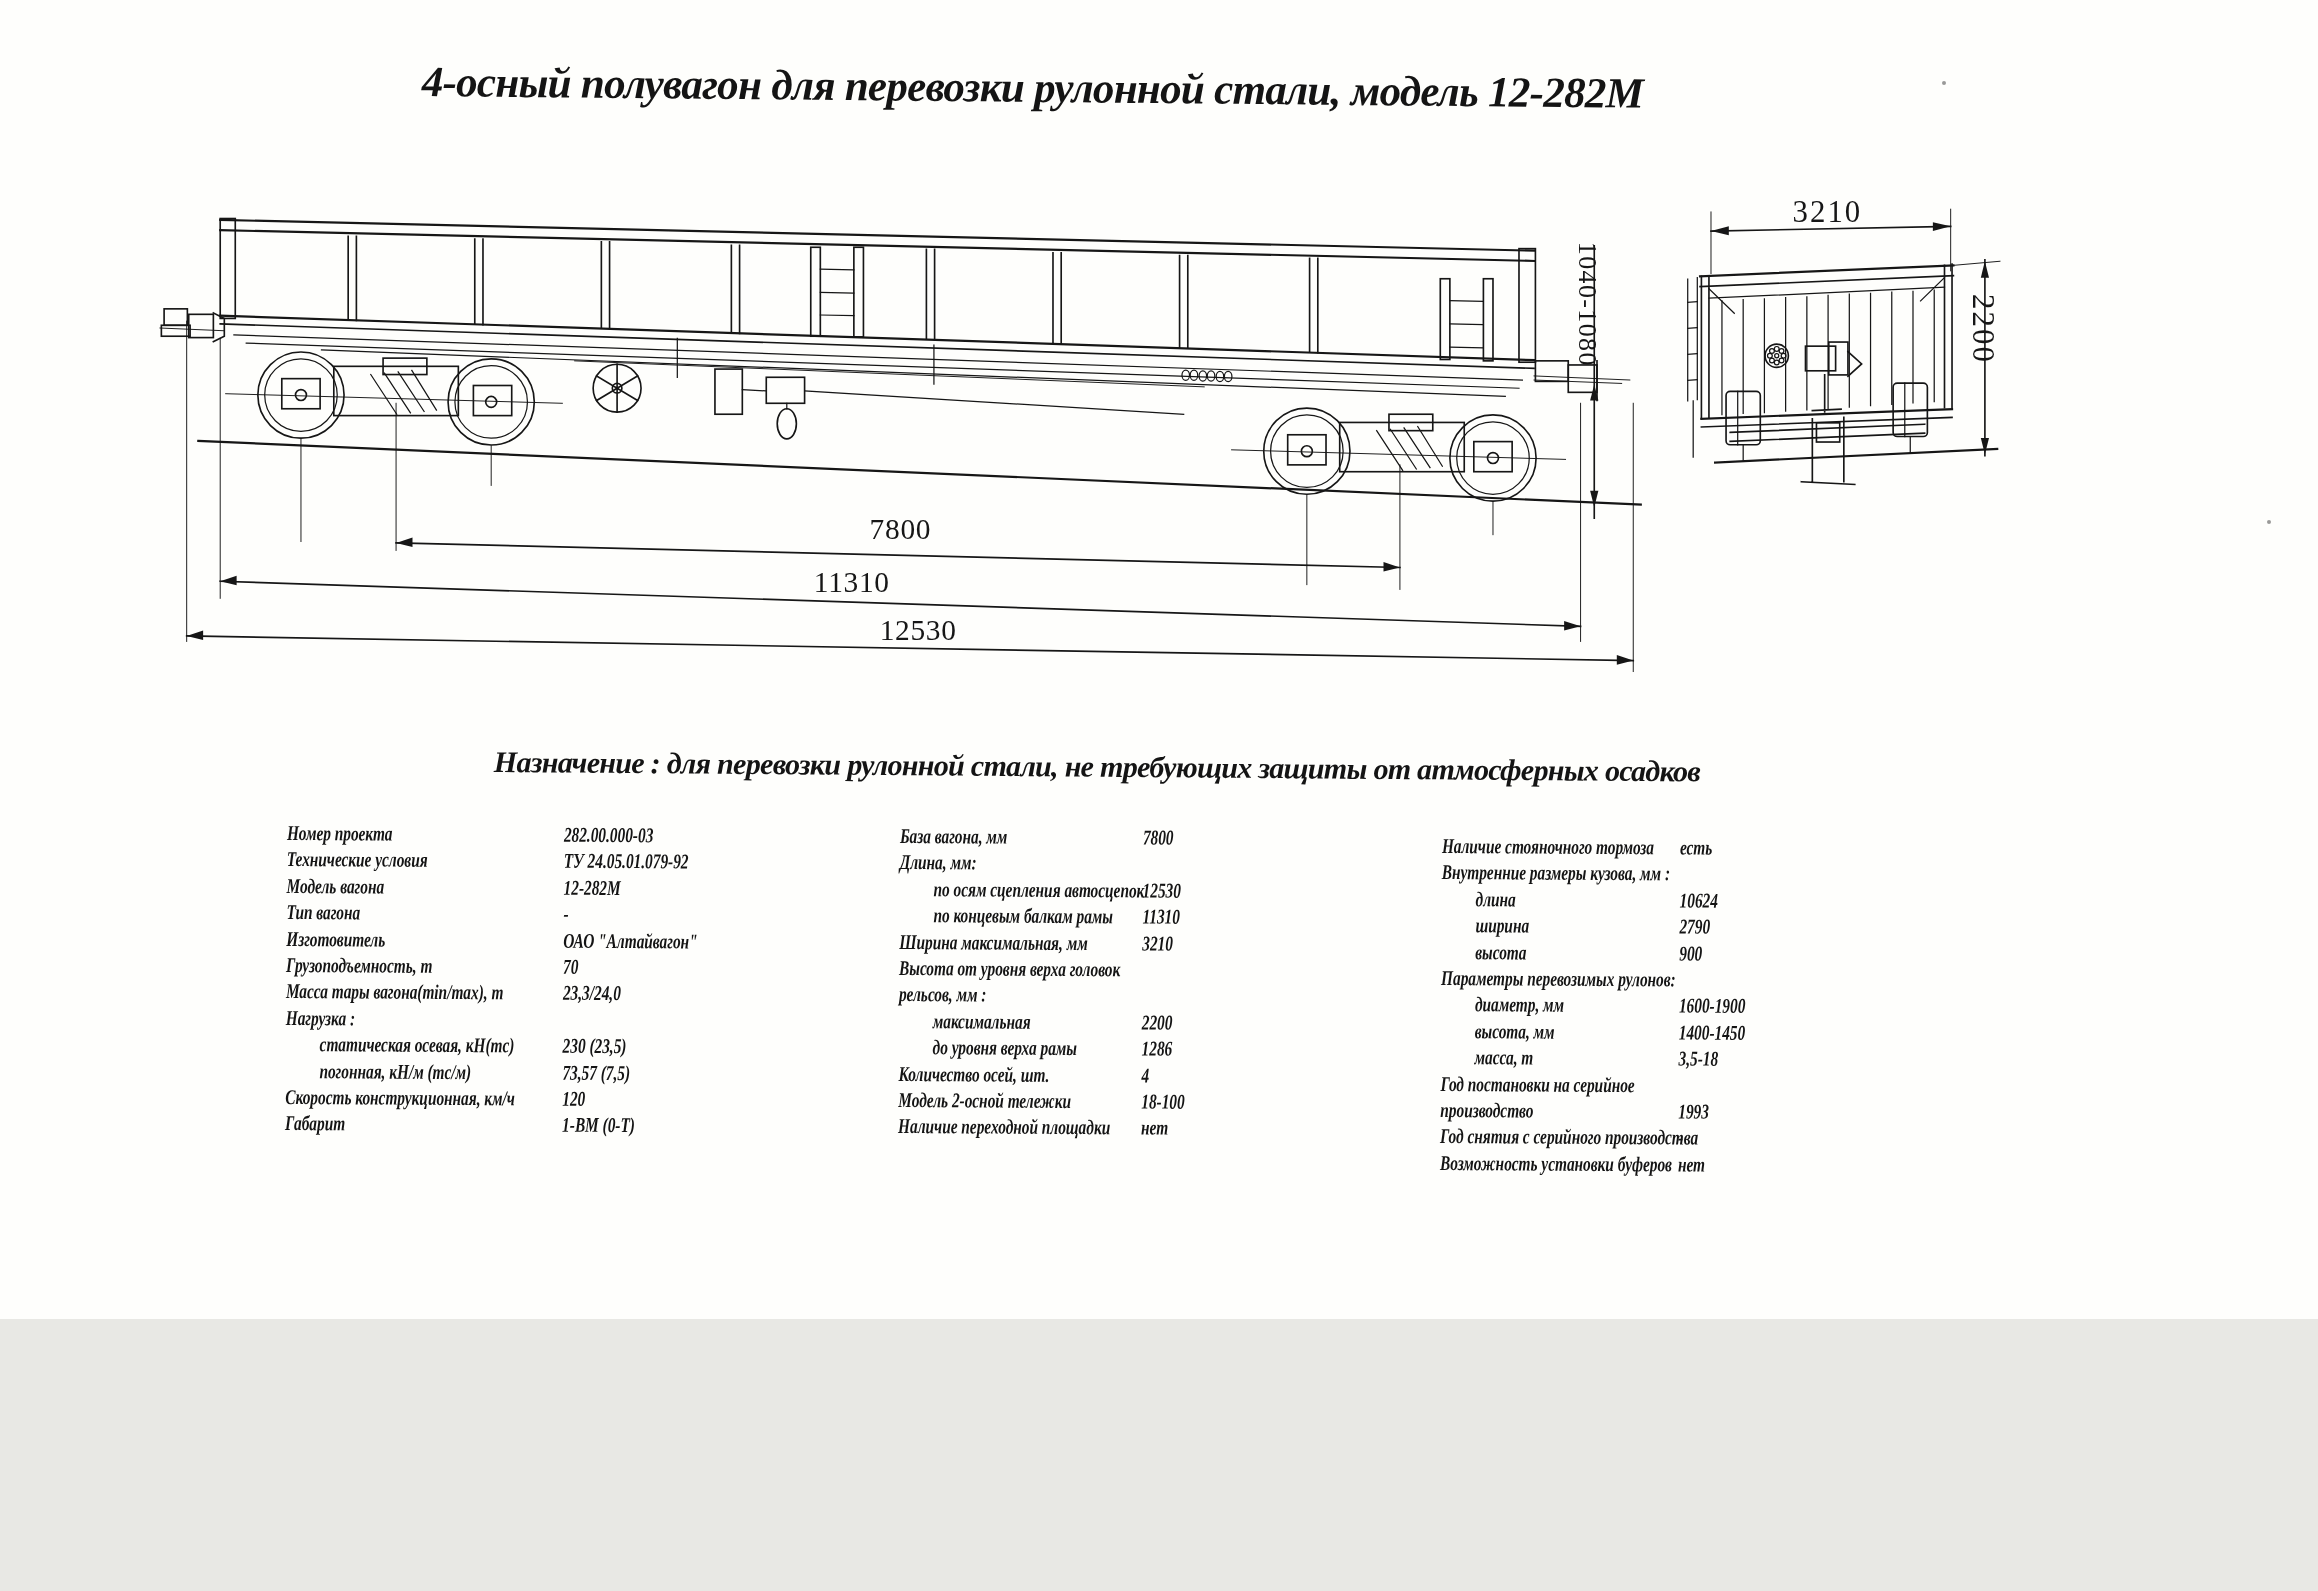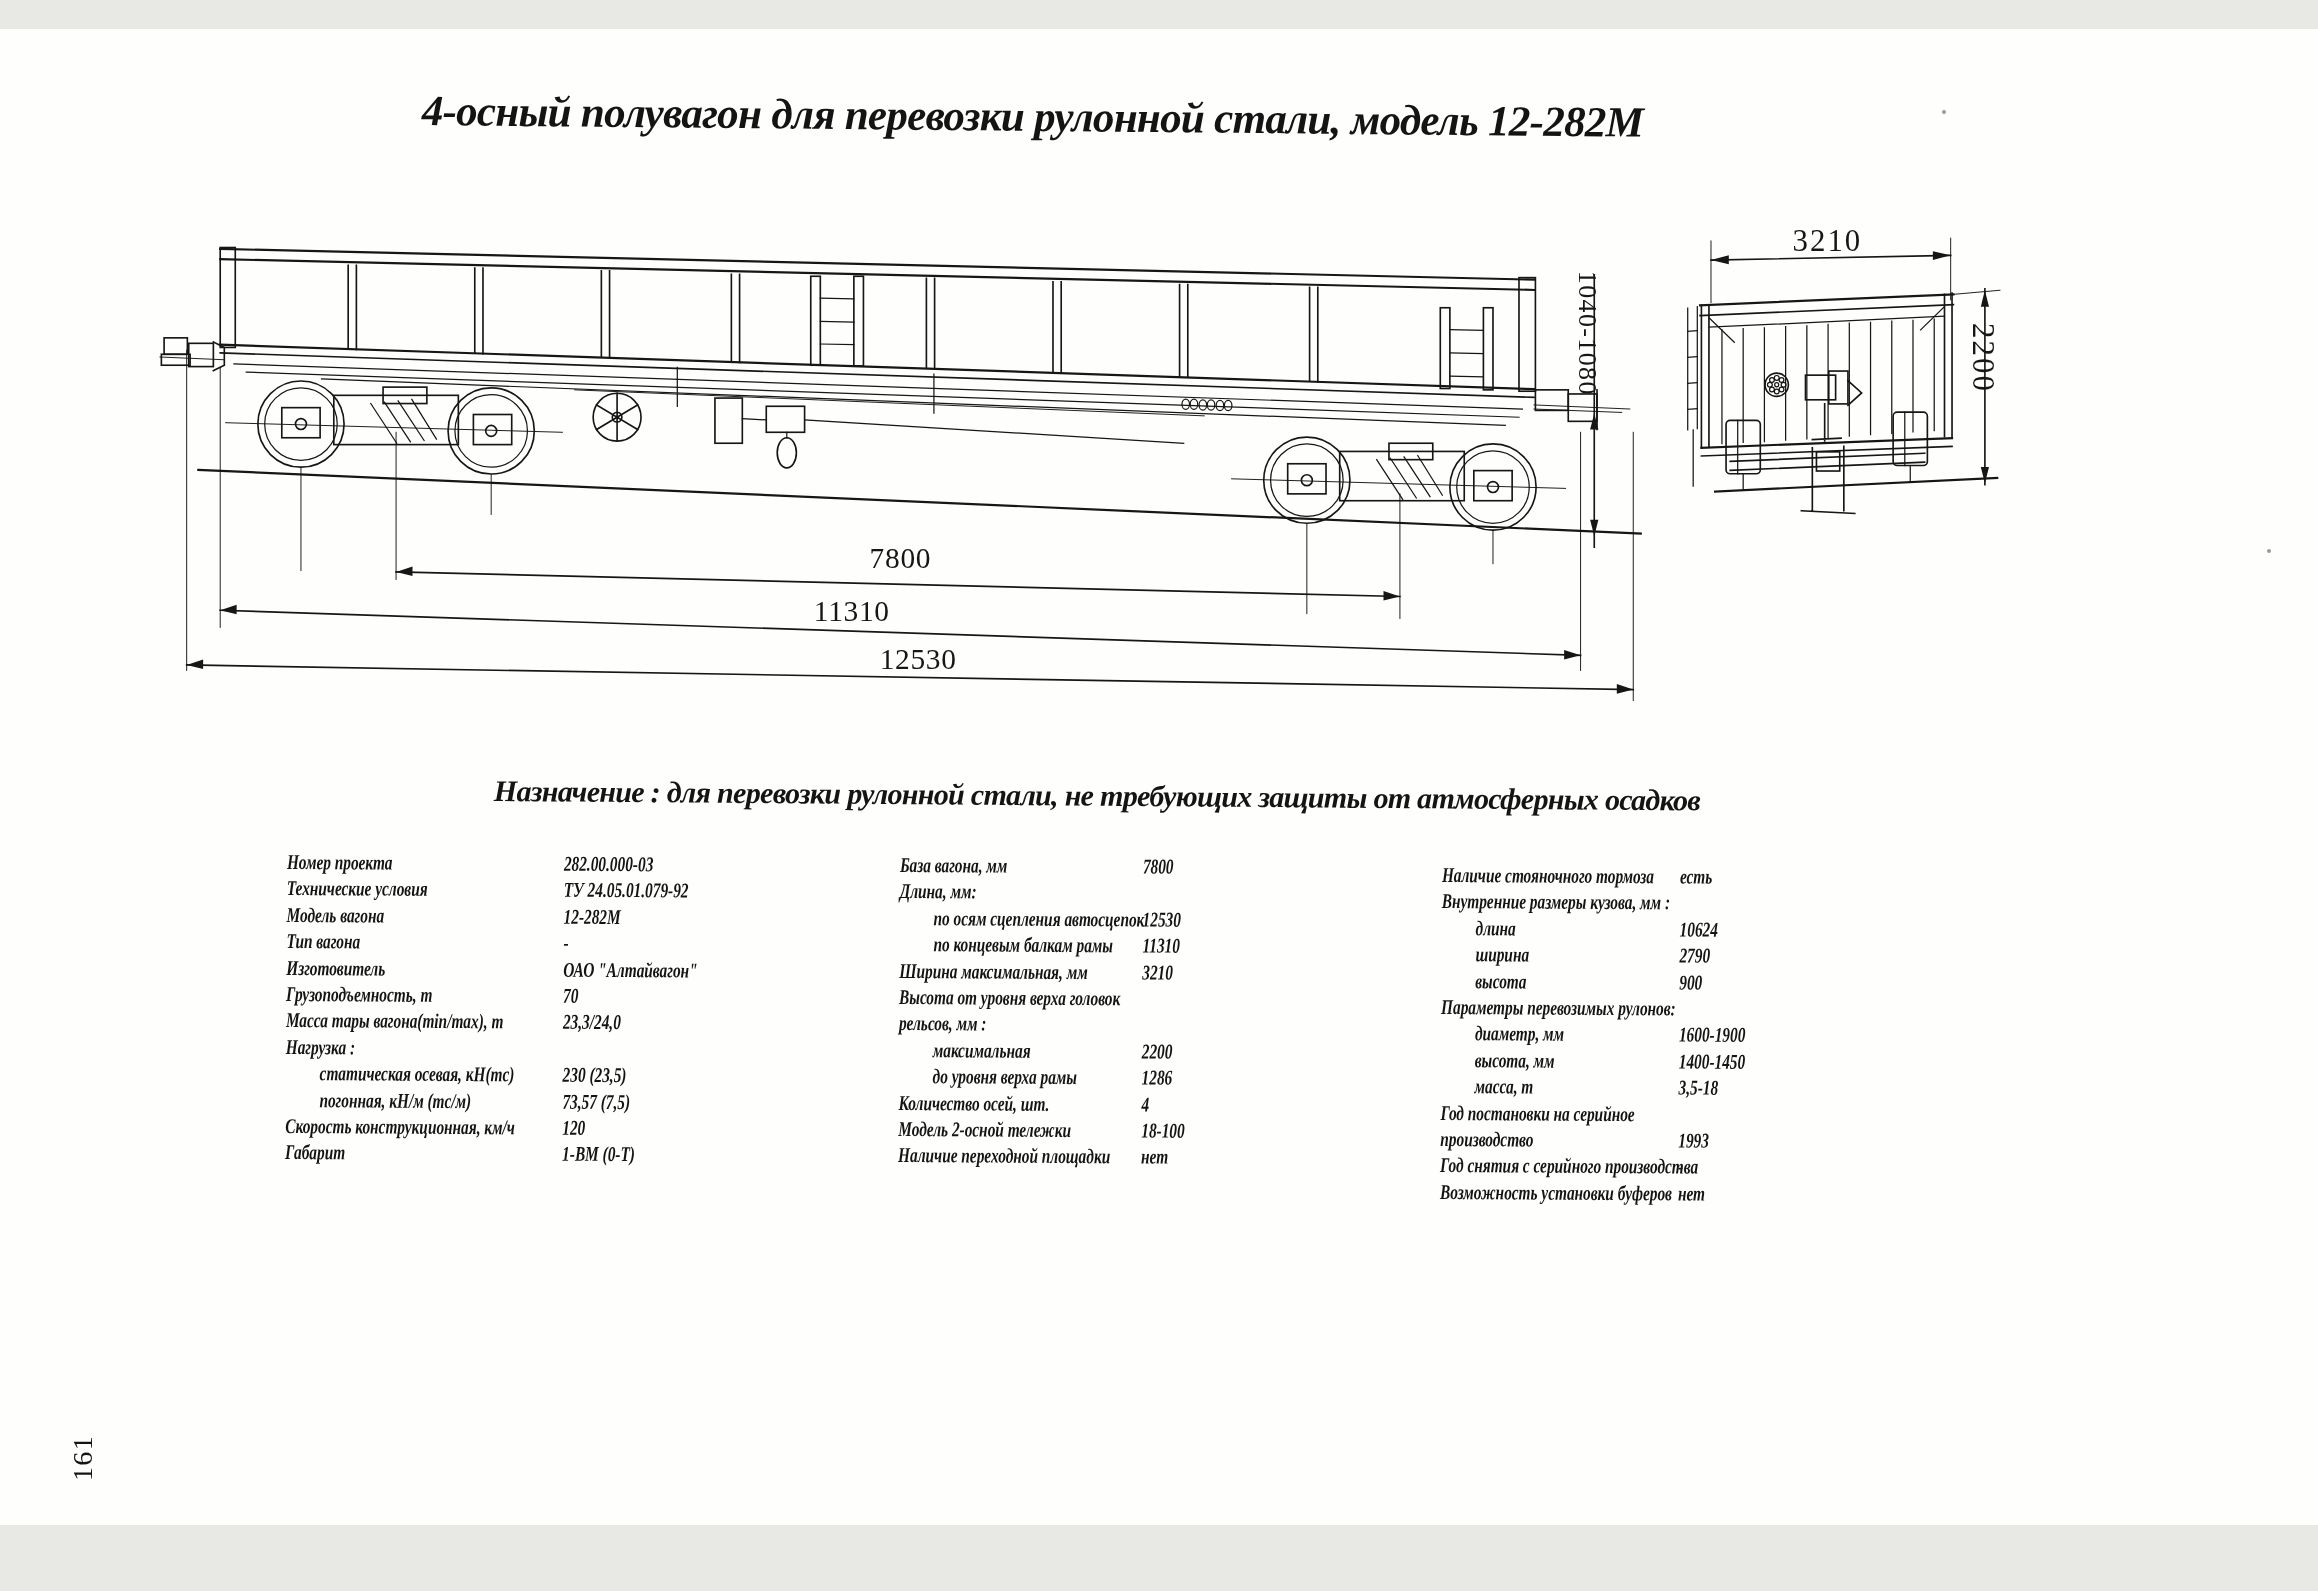--- a/index.html
+++ b/index.html
@@ -1,17 +1,17 @@
 <!DOCTYPE html>
 <html style="font-size:11px"><head>
 <meta charset="utf-8">
 <style>
   html,body{margin:0;padding:0;background:#e8e8e4;}
-  .sheet{position:relative;width:2319px;height:1496px;background:#fefefc;overflow:hidden;
-         font-family:"Liberation Serif","DejaVu Serif",serif;color:#141414;margin-top:29px;}
+  .sheet{position:relative;width:2319px;height:1319px;background:#fefefc;overflow:hidden;
+         font-family:"Liberation Serif","DejaVu Serif",serif;color:#141414;}
   
   .title{position:absolute;left:422px;top:57px;font-size:43px;font-weight:bold;font-style:italic;
          white-space:nowrap;letter-spacing:-0.7px;transform:rotate(0.55deg);transform-origin:0 0;}
   .purpose{position:absolute;left:494px;top:745px;font-size:30px;font-weight:bold;font-style:italic;
          white-space:nowrap;letter-spacing:-0.7px;transform:rotate(0.45deg);transform-origin:0 0;}
   
   .spec-col{position:absolute;font-size:21px;font-weight:bold;font-style:italic;transform:rotate(0.35deg);transform-origin:0 0;}
   .spec-col .row{position:relative;height:26.4px;white-space:nowrap;}
   .lbl{display:inline-block;transform:scaleX(.73);transform-origin:0 60%;}
   .val{position:absolute;top:0;display:inline-block;transform:scaleX(.73);transform-origin:0 60%;}

